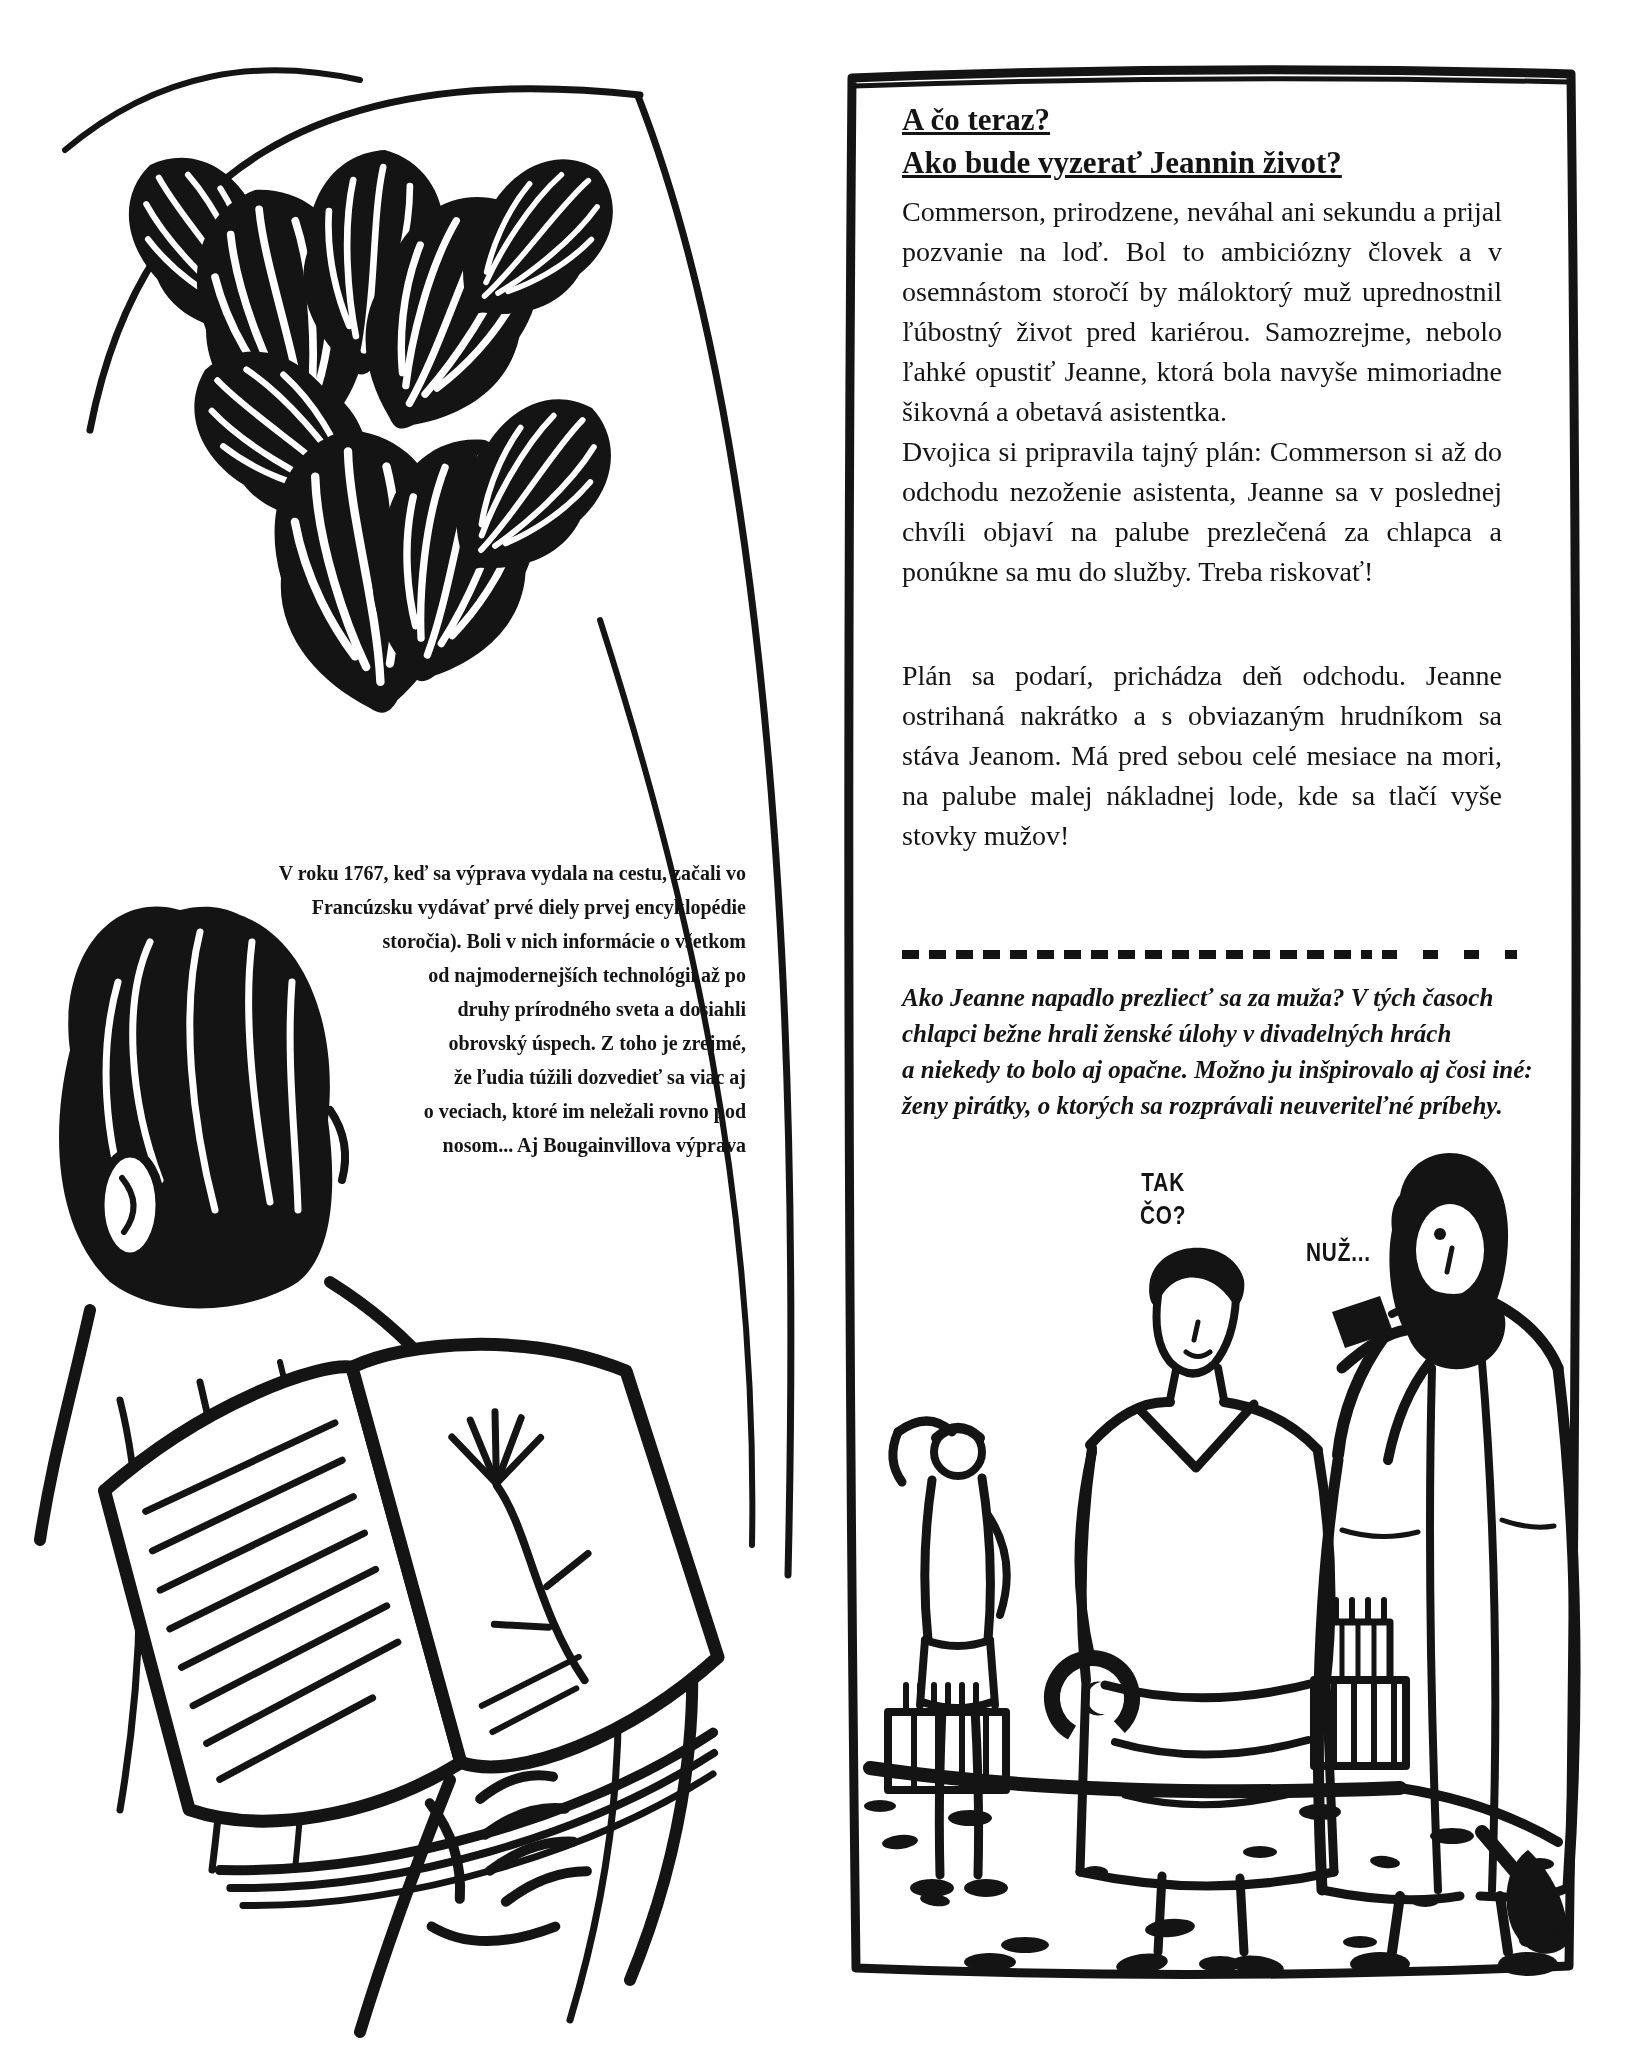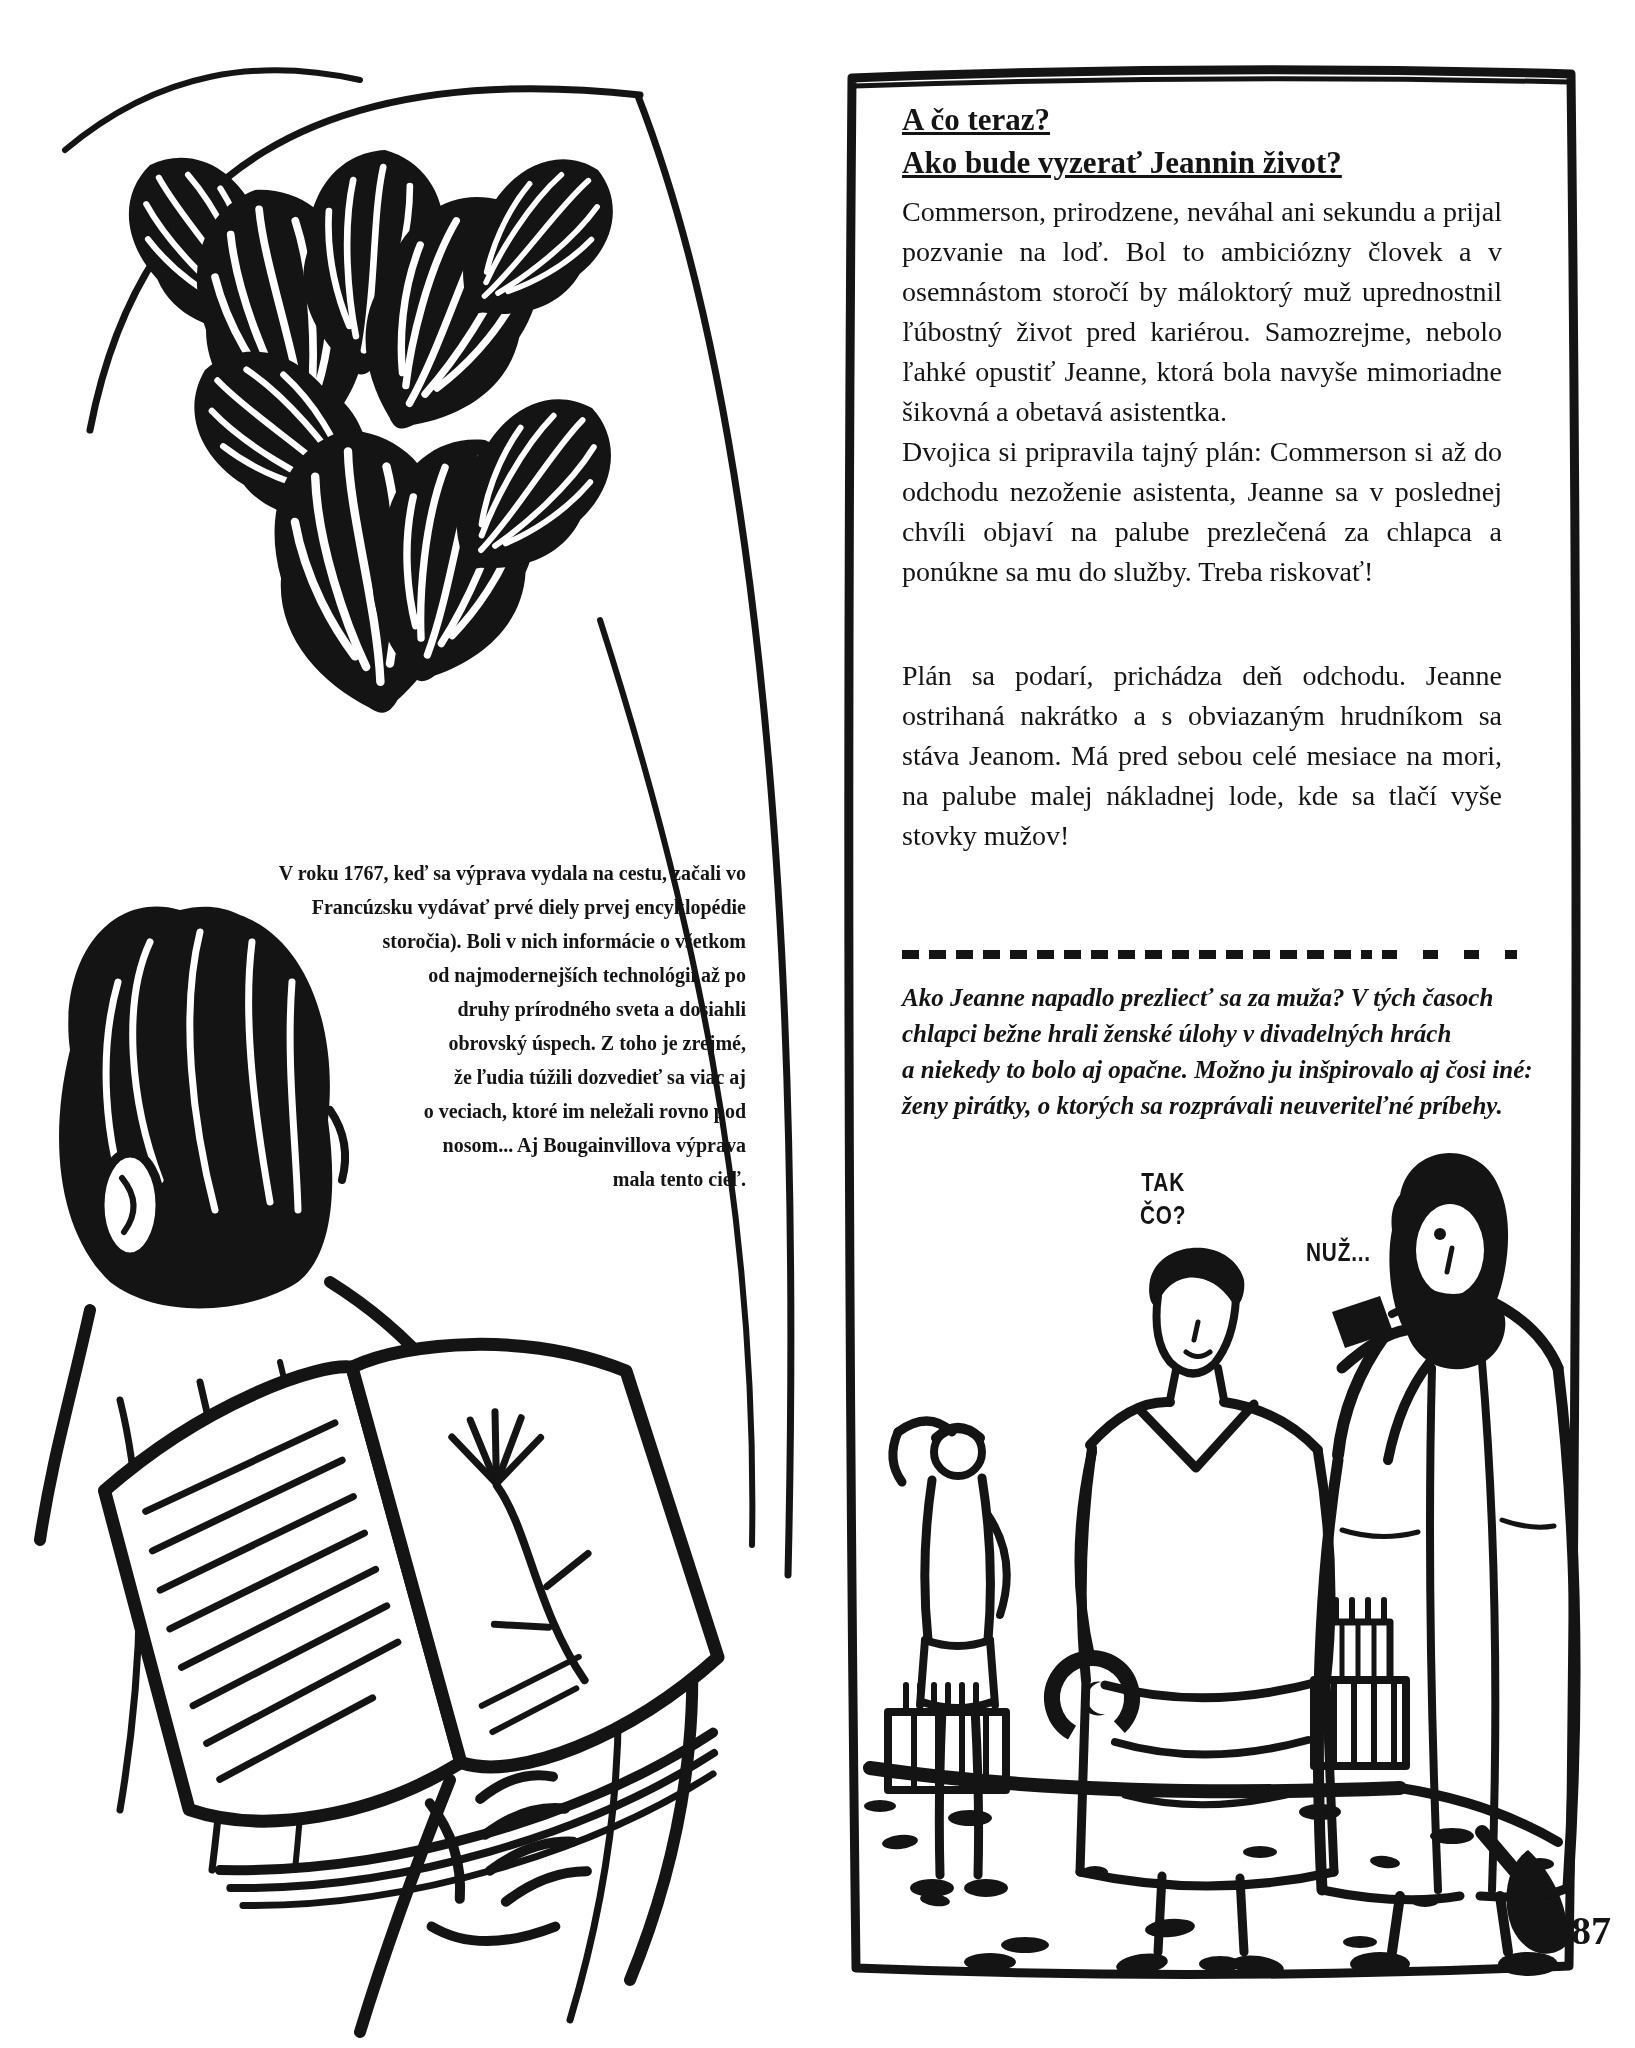--- a/index.html
+++ b/index.html
@@ -51,22 +51,22 @@
 
   .speech{
     position:absolute;font-family:"Liberation Sans",sans-serif;font-weight:bold;
     font-size:26px;line-height:33px;letter-spacing:1px;color:#141414;
     transform:scaleX(.8);transform-origin:left top;white-space:nowrap;
   }
   #speech-left{left:300px;top:1106px;text-align:center;}
   #speech-right{left:466px;top:1176px;}
 
   .page-number{
-    position:absolute;left:1571px;top:1908px;
-    font-weight:bold;font-size:40px;line-height:46px;z-index:20;font-family:Liberation Serif, serif;
+    position:absolute;left:1517px;top:1908px;
+    font-weight:bold;font-size:48px;line-height:46px;z-index:20;font-family:Liberation Serif, serif;
   }
 </style>
 </head>
 <body>
 
 <div class="page">
 
   <svg style="left:0;top:0;" width="810" height="1620" viewBox="0 0 810 1620">
     <defs>
       <g id="leafShape">
@@ -98,21 +98,20 @@
   <div class="caption">
     <div>V roku 1767, keď sa výprava vydala na cestu, začali vo</div>
     <div>Francúzsku vydávať prvé diely prvej encyklopédie</div>
     <div>storočia). Boli v nich informácie o všetkom</div>
     <div>od najmodernejších technológií až po</div>
     <div>druhy prírodného sveta a dosiahli</div>
     <div>obrovský úspech. Z toho je zrejmé,</div>
     <div>že ľudia túžili dozvedieť sa viac aj</div>
     <div>o veciach, ktoré im neležali rovno pod</div>
     <div>nosom... Aj Bougainvillova výprava</div>
-    <div>mala tento cieľ.</div>
   </div>
 
   <svg style="left:30px;top:880px;" width="730" height="1168" viewBox="0 0 730 1168">
 
     <path class="fill" d="M150,30 C80,10 28,80 40,170 C18,260 28,352 80,402 C132,442 222,432 268,402 C306,372 306,300 298,240 C308,150 278,60 210,35 C190,25 170,25 150,30 Z"></path>
     <path class="vein" d="M120,62 C92,122 100,222 130,300"></path>
     <path class="vein" d="M170,52 C150,132 162,242 185,330"></path>
     <path class="vein" d="M222,62 C212,142 226,242 240,322"></path>
     <path class="vein" d="M88,102 C68,172 74,262 100,330"></path>
     <path class="vein" d="M262,102 C256,182 266,262 268,330"></path>

